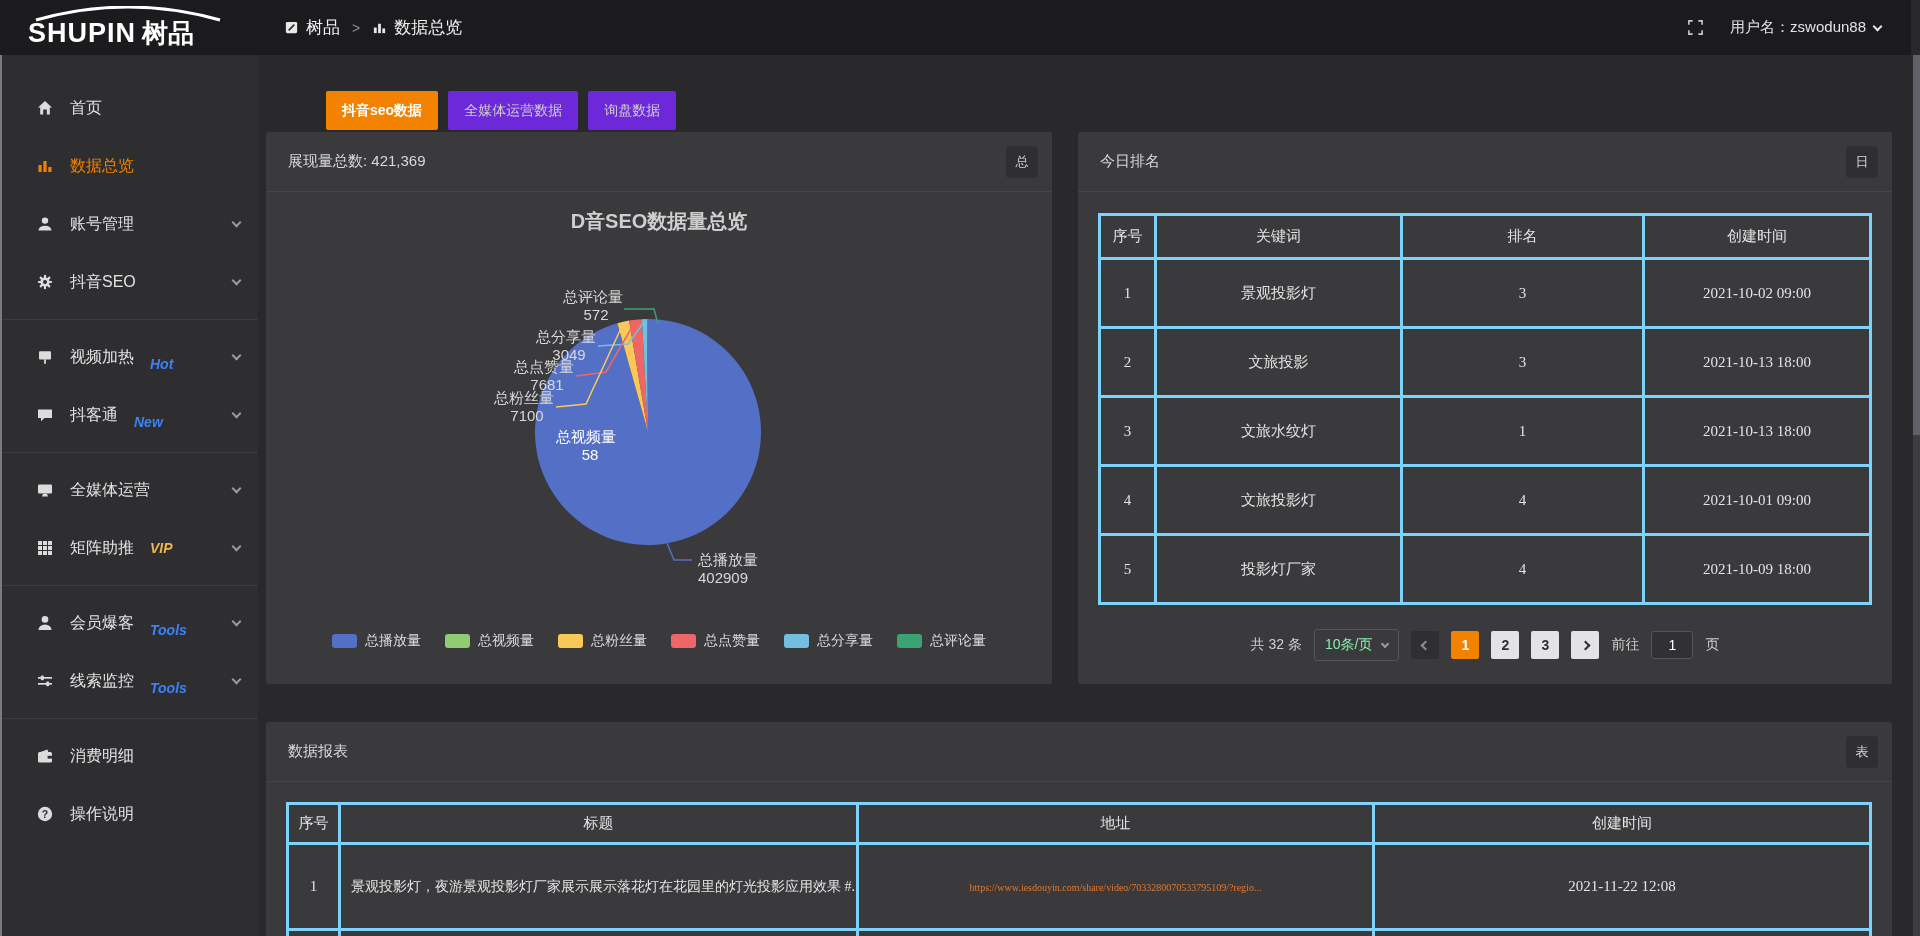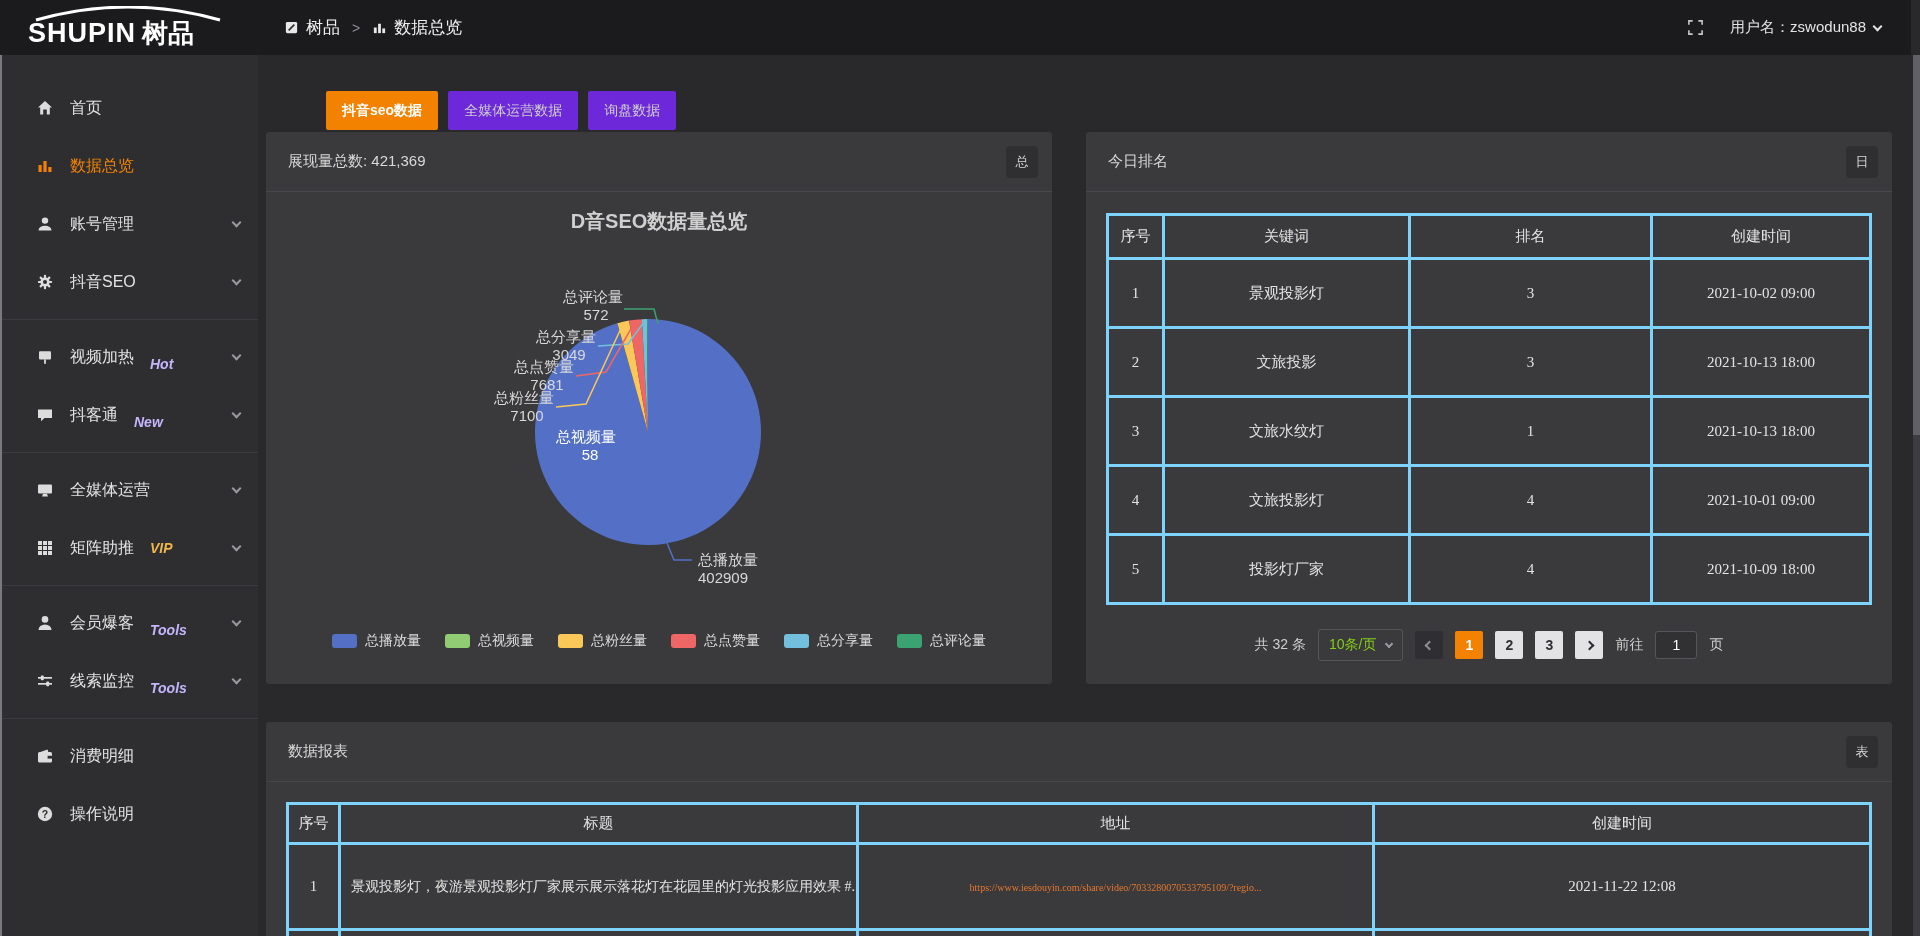--- a/index.html
+++ b/index.html
@@ -27,33 +27,33 @@
 
   
   .sidebar { position:absolute; left:0; top:55px; width:258px; height:881px; background:#2e2e31;
     border-left:2px solid rgba(216,216,222,.45); padding-top:24px; }
   .side-item { height:58px; display:flex; align-items:center; padding:0 18px 0 34px; cursor:pointer;
     color:#e2e2e2; font-size:16px; }
   .side-item .ic { width:18px; height:18px; margin-right:16px; flex:0 0 auto; color:#dcdcdc; }
   .side-item.active { color:#f28200; }
   .side-item.active .ic { color:#f28200; }
   .side-badge { font-style:italic; font-weight:bold; font-size:14px; margin-left:16px; }
-  .side-badge.red { color:#c4b5fd;margin-top:14px; }
+  .side-badge.red { color:#3b82f6;margin-top:14px; }
   .side-badge.gold { color:#f0b64a; }
   .side-arrow { margin-left:auto; color:#9a9a9e; }
   .side-div { height:1px; background:#3c3c40; margin:8px 0; }
 
   
   .main { position:absolute; left:258px; top:55px; width:1662px; height:881px; overflow:hidden; }
   .tabs { display:flex; gap:10px; margin:36px 0 2px 68px; }
   .tab { height:39px; padding:0 16px; display:flex; align-items:center; font-size:14px;
     background:#6d28d9; color:#cfcfcf; cursor:pointer; border-radius:2px; }
   .tab.active { background:#f28200; color:#fff; font-weight:bold; }
 
-  .row-panels { display:flex; gap:34px; margin:0 28px 0 8px; }
+  .row-panels { display:flex; gap:26px; margin:0 28px 0 8px; }
   .panel { background:#3a3a3d; border-radius:3px; position:relative; }
   .panel-head { height:60px; display:flex; align-items:center; padding:0 14px 0 22px;
     border-bottom:1px solid #45454a; font-size:15px; color:#d9d9d9; }
   .mini-badge { margin-left:auto; width:32px; height:32px; border-radius:4px; background:#2f2f32;
     color:#d5d5d5; font-size:13px; display:flex; align-items:center; justify-content:center; cursor:pointer; }
 
   .panel.overview { width:786px; height:552px; }
   .panel.ranking  { width:814px; height:552px; }
 
   
@@ -73,21 +73,21 @@
   .grid-table th, .grid-table td { border:3px solid #7dd3fc; text-align:center; color:#e4e4e4;
     font-size:15px; font-weight:normal;font-family:Liberation Serif, serif; }
   .rank-table { margin:21px 20px 0; width:calc(100% - 40px); }
   .rank-table th { height:44px; }
   .rank-table td { height:69px; }
 
   
   .pagination { display:flex; align-items:center; justify-content:center; gap:12px; margin-top:24px;
     font-size:14px; color:#cfcfcf; }
   .page-select { display:flex; align-items:center; gap:10px; border:1px solid #55555a; border-radius:3px;
-    padding:6px 10px; color:#84cc16; cursor:pointer; background:#3a3a3d; }
+    padding:6px 10px; color:#86efac; cursor:pointer; background:#3a3a3d; }
   .page-select .chev { width:6px; height:6px; border-color:#9a9a9e; }
   .pg-btn { width:28px; height:28px; border-radius:2px; display:flex; align-items:center;
     justify-content:center; cursor:pointer; font-size:14px; }
   .pg-prev { background:#2f2f33; color:#8b8b90; }
   .pg-num { background:#e3e3e6; color:#2f2f33; font-weight:bold; }
   .pg-num.current { background:#f28200; color:#fff; }
   .pg-next { background:#e3e3e6; color:#2f2f33; }
   .goto-input { width:42px; height:28px; background:#313134; border:1px solid #55555a; border-radius:3px;
     color:#fff; text-align:center; font-size:14px; }
 

